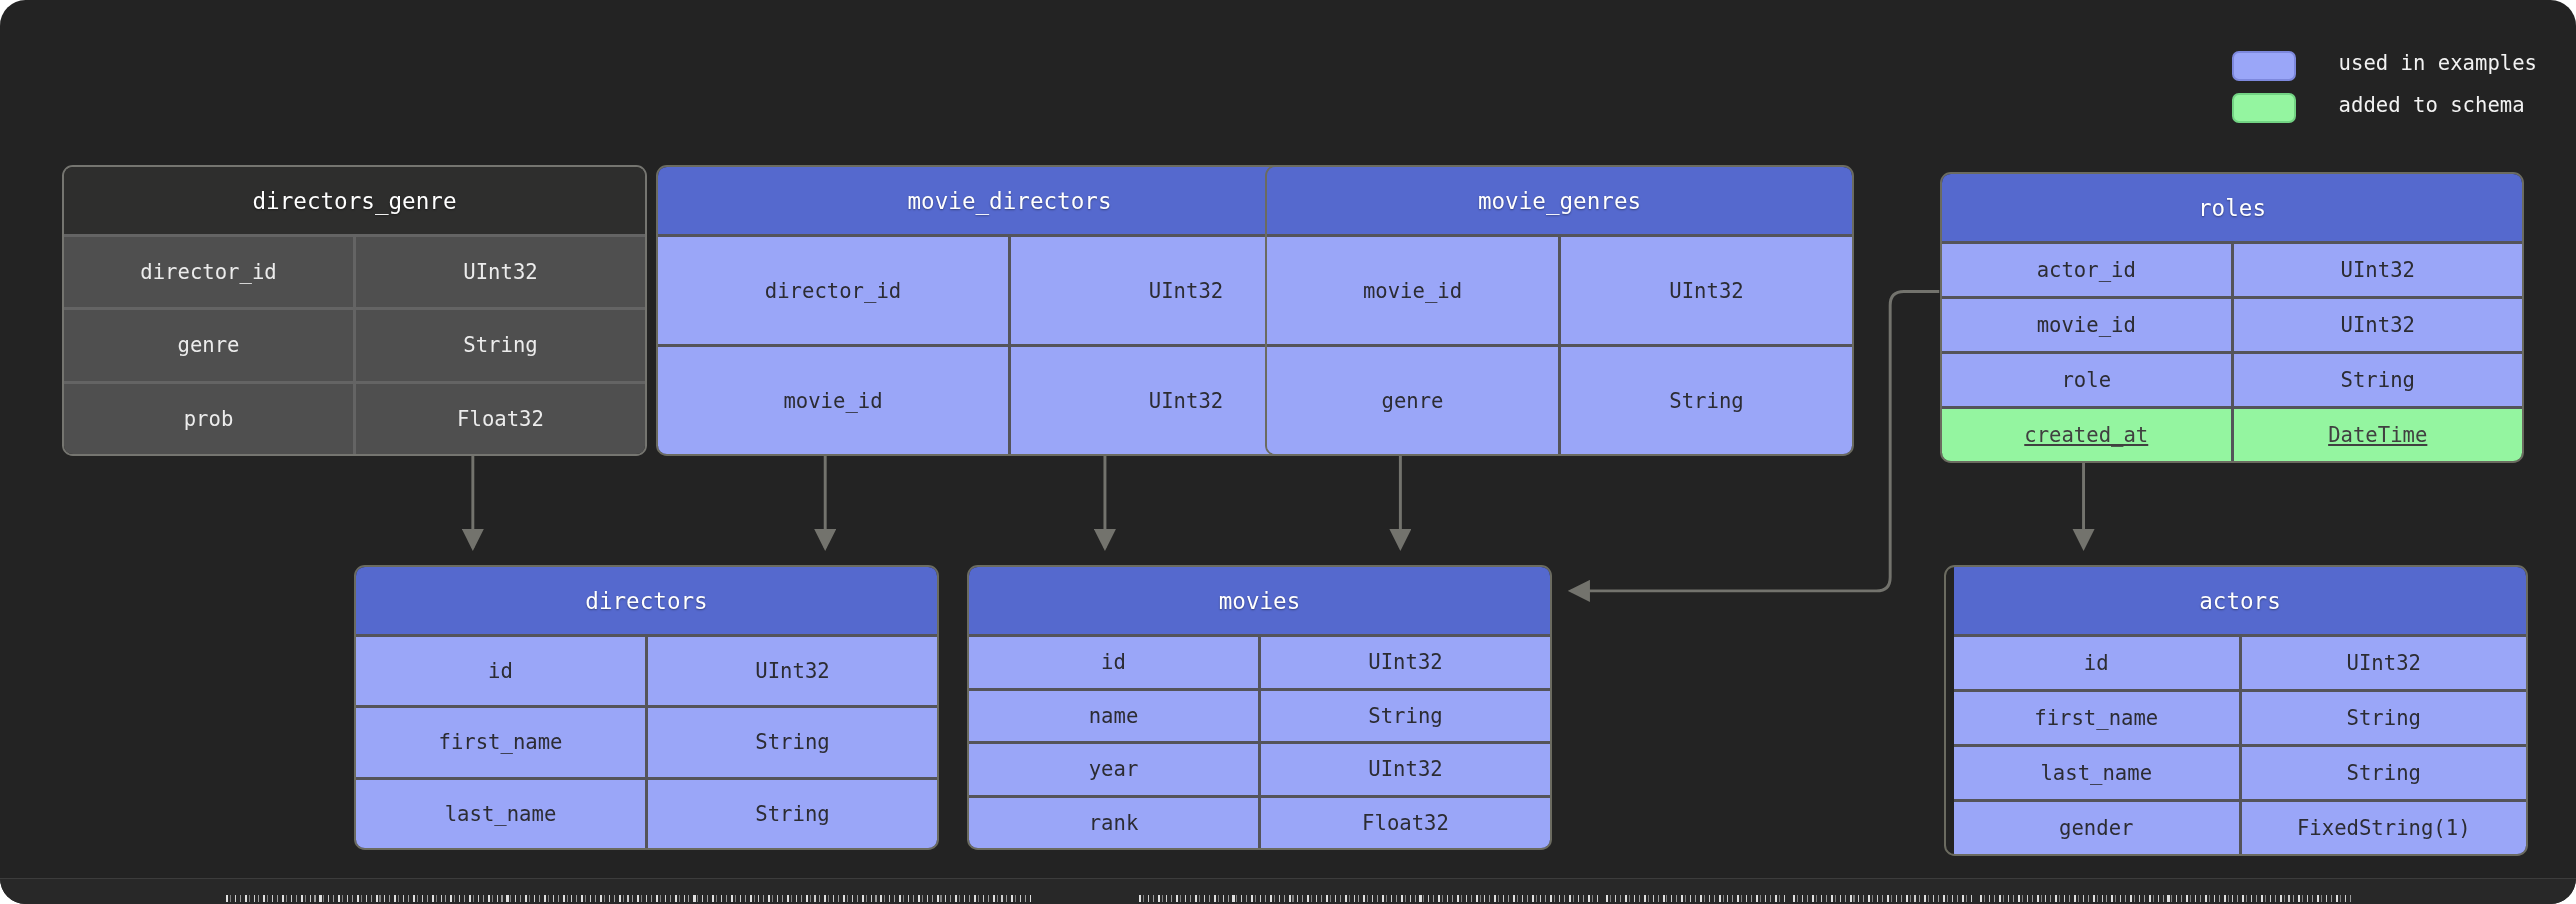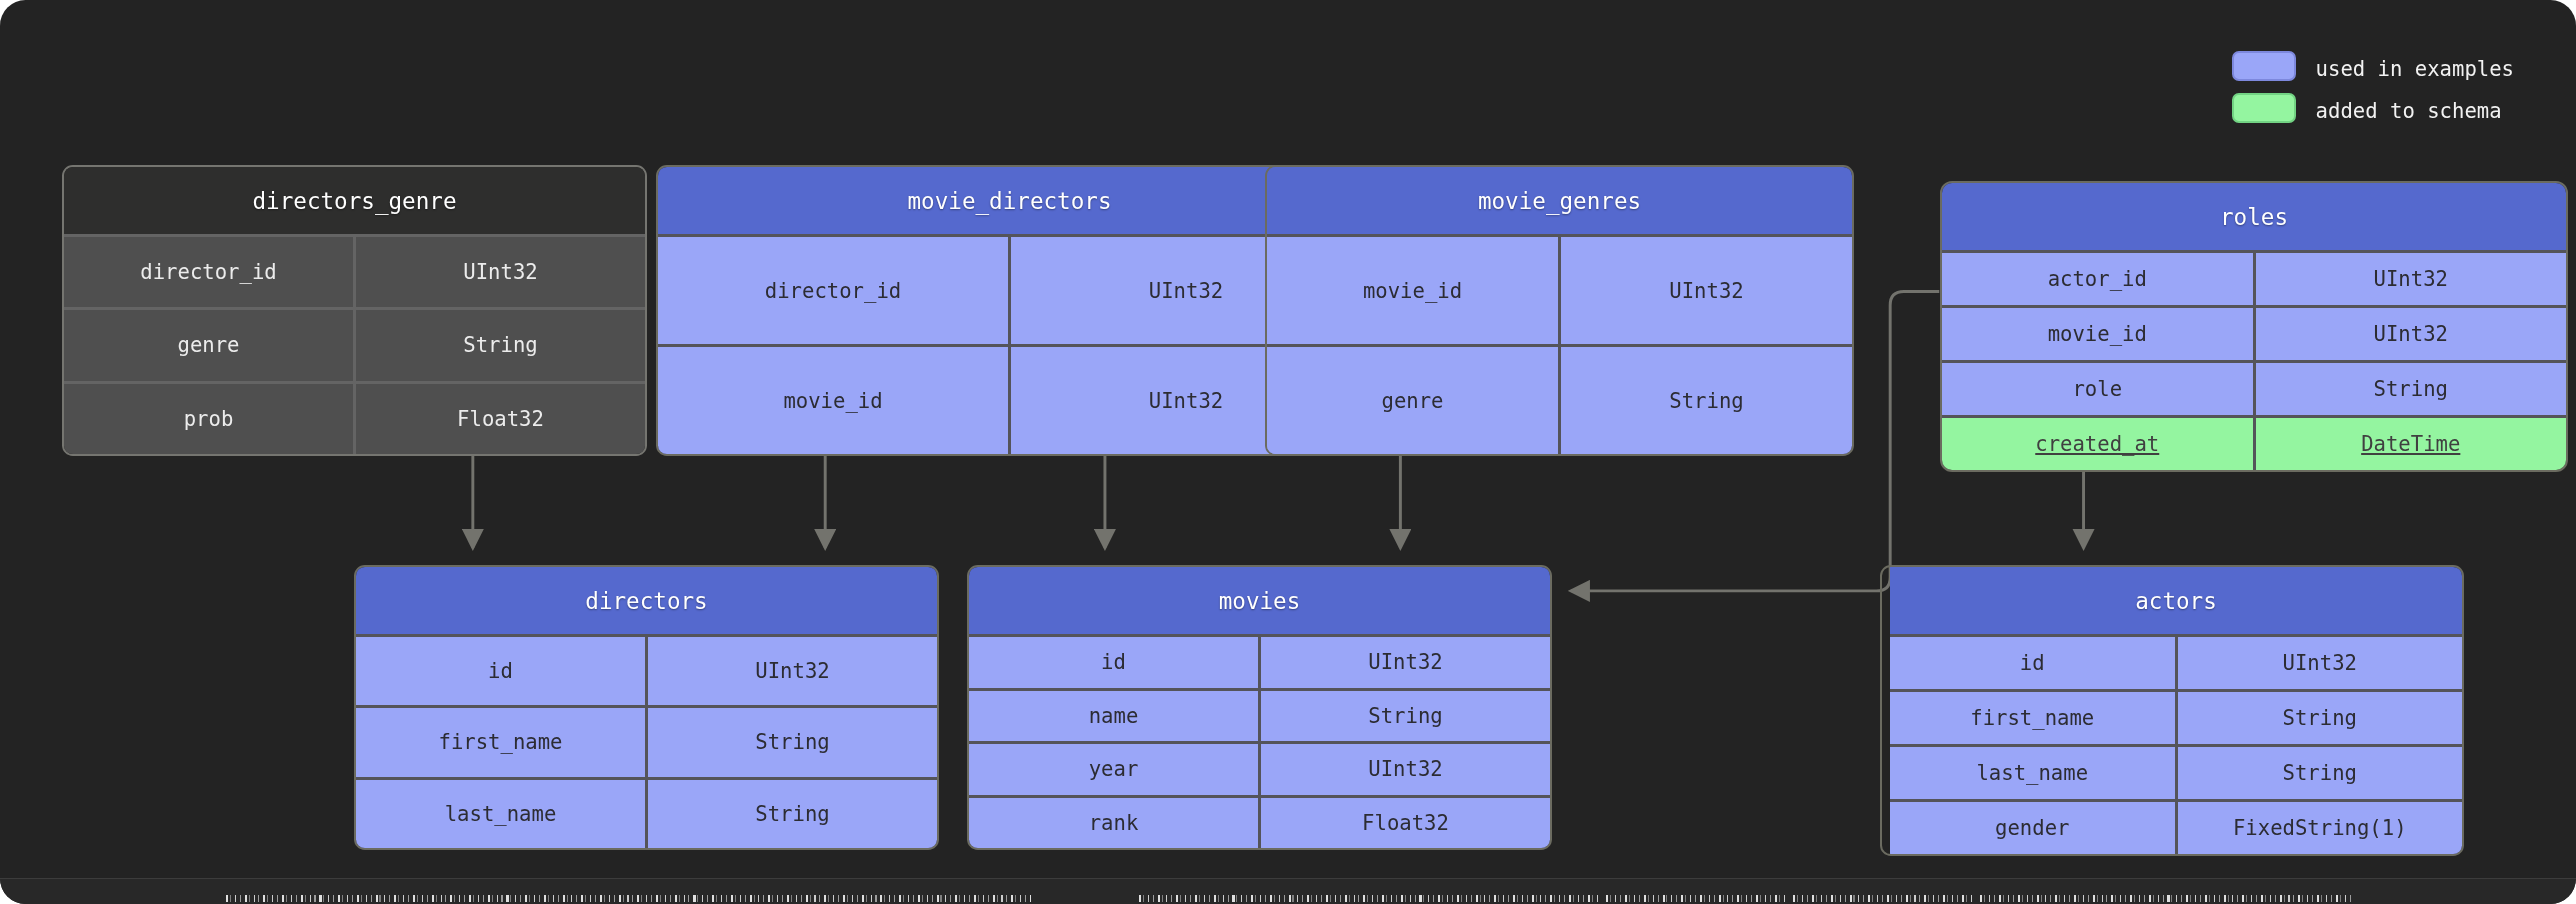--- a/index.html
+++ b/index.html
@@ -8,21 +8,21 @@
     font-family:"DejaVu Sans Mono","Liberation Mono",monospace;
     overflow:hidden;
   }
   .panel{
     position:absolute;inset:0;background:#232323;border-radius:25.5px;overflow:hidden;
   }
   svg.connectors{position:absolute;left:0;top:0;pointer-events:none;}
 
   
   .legend{position:absolute;left:2232px;top:51px;}
-  .legend-row{display:flex;align-items:flex-end;height:29.5px;margin-bottom:12.8px;}
+  .legend-row{display:flex;align-items:flex-start;height:29.5px;margin-bottom:12.8px;gap:23px;}
   .swatch{width:64px;height:29.5px;border-radius:6.9px;box-sizing:border-box;flex:0 0 auto;}
   .swatch.blue{background:#9aa6f8;border:2px solid #7d88dd;}
   .swatch.green{background:#94f5a0;border:2px solid #72d383;}
   .legend-label{color:#f2f2f2;font-size:20.6px;margin-left:19.6px;white-space:nowrap;}
 
   
   .table{
     position:absolute;display:flex;flex-direction:column;box-sizing:border-box;
     border-radius:10.8px;overflow:hidden;
   }
@@ -128,21 +128,21 @@
       <div class="t-row">
         <div class="cell name">movie_id</div>
         <div class="cell type">UInt32</div>
       </div>
       <div class="t-row">
         <div class="cell name">genre</div>
         <div class="cell type">String</div>
       </div>
     </div>
 
-    <div class="table blue" style="left:1940px;top:181px;width:628px;height:291px;border-radius:12px;">
+    <div class="table blue" style="left:1940px;top:172px;width:584px;height:291px;">
       <div class="t-header">roles</div>
       <div class="t-row">
         <div class="cell name">actor_id</div>
         <div class="cell type">UInt32</div>
       </div>
       <div class="t-row">
         <div class="cell name">movie_id</div>
         <div class="cell type">UInt32</div>
       </div>
       <div class="t-row">
@@ -184,21 +184,21 @@
       <div class="t-row">
         <div class="cell name">year</div>
         <div class="cell type">UInt32</div>
       </div>
       <div class="t-row">
         <div class="cell name">rank</div>
         <div class="cell type">Float32</div>
       </div>
     </div>
 
-    <div class="table blue" style="left:1880px;top:565px;width:584px;height:291px;padding-left:8px;">
+    <div class="table blue" style="left:1944px;top:565px;width:584px;height:291px;padding-left:8px;">
       <div class="t-header">actors</div>
       <div class="t-row">
         <div class="cell name">id</div>
         <div class="cell type">UInt32</div>
       </div>
       <div class="t-row">
         <div class="cell name">first_name</div>
         <div class="cell type">String</div>
       </div>
       <div class="t-row">

